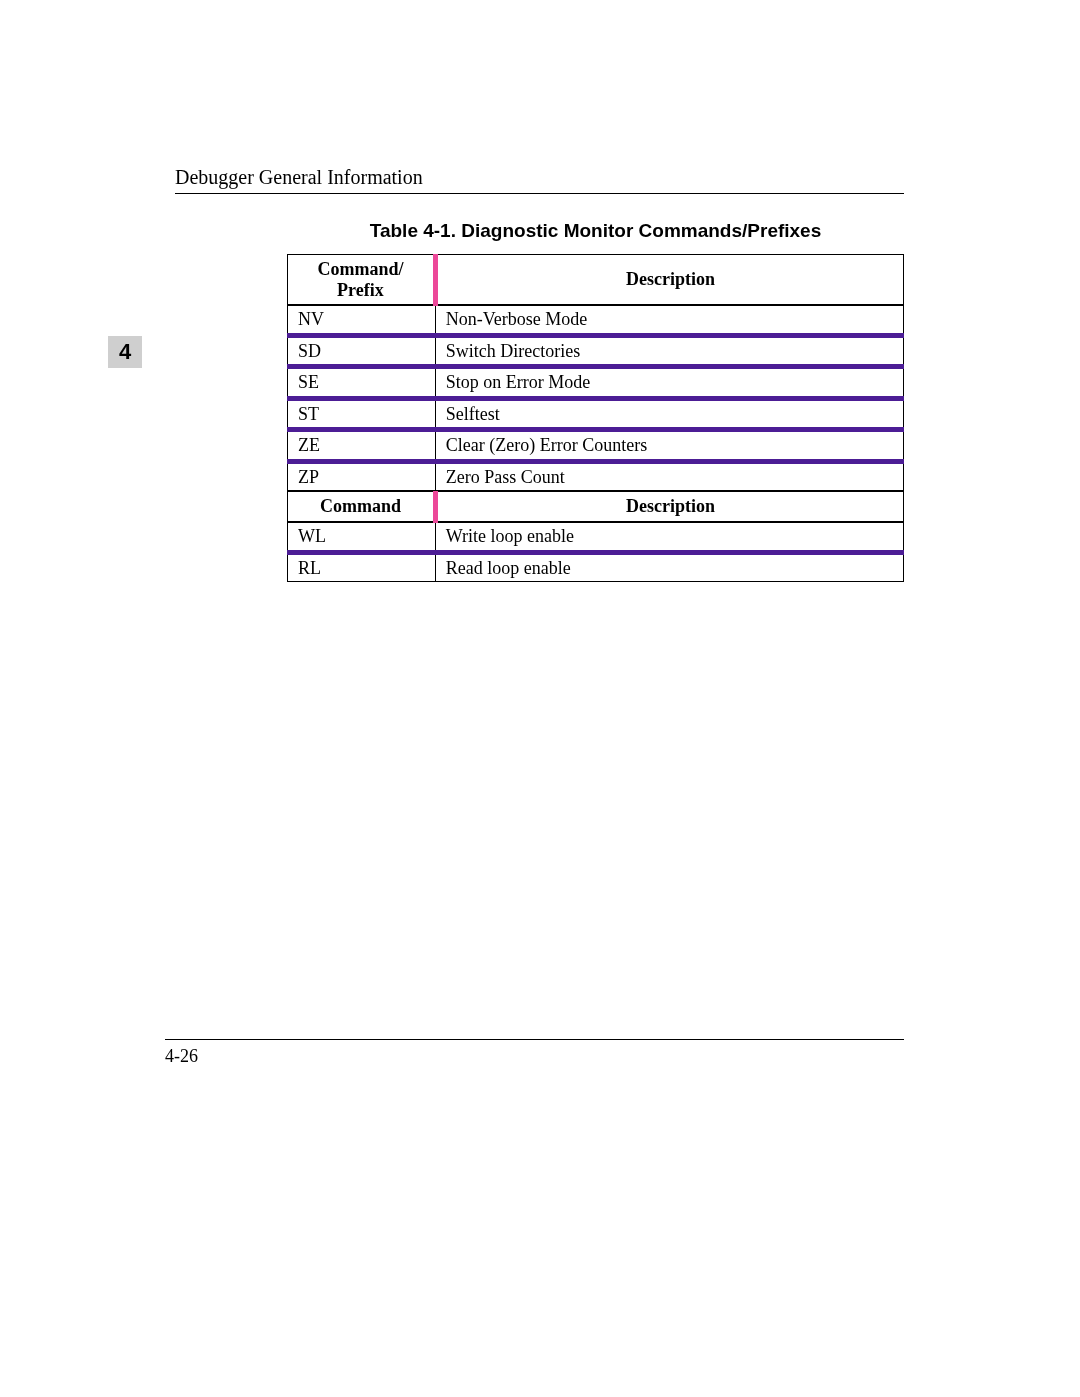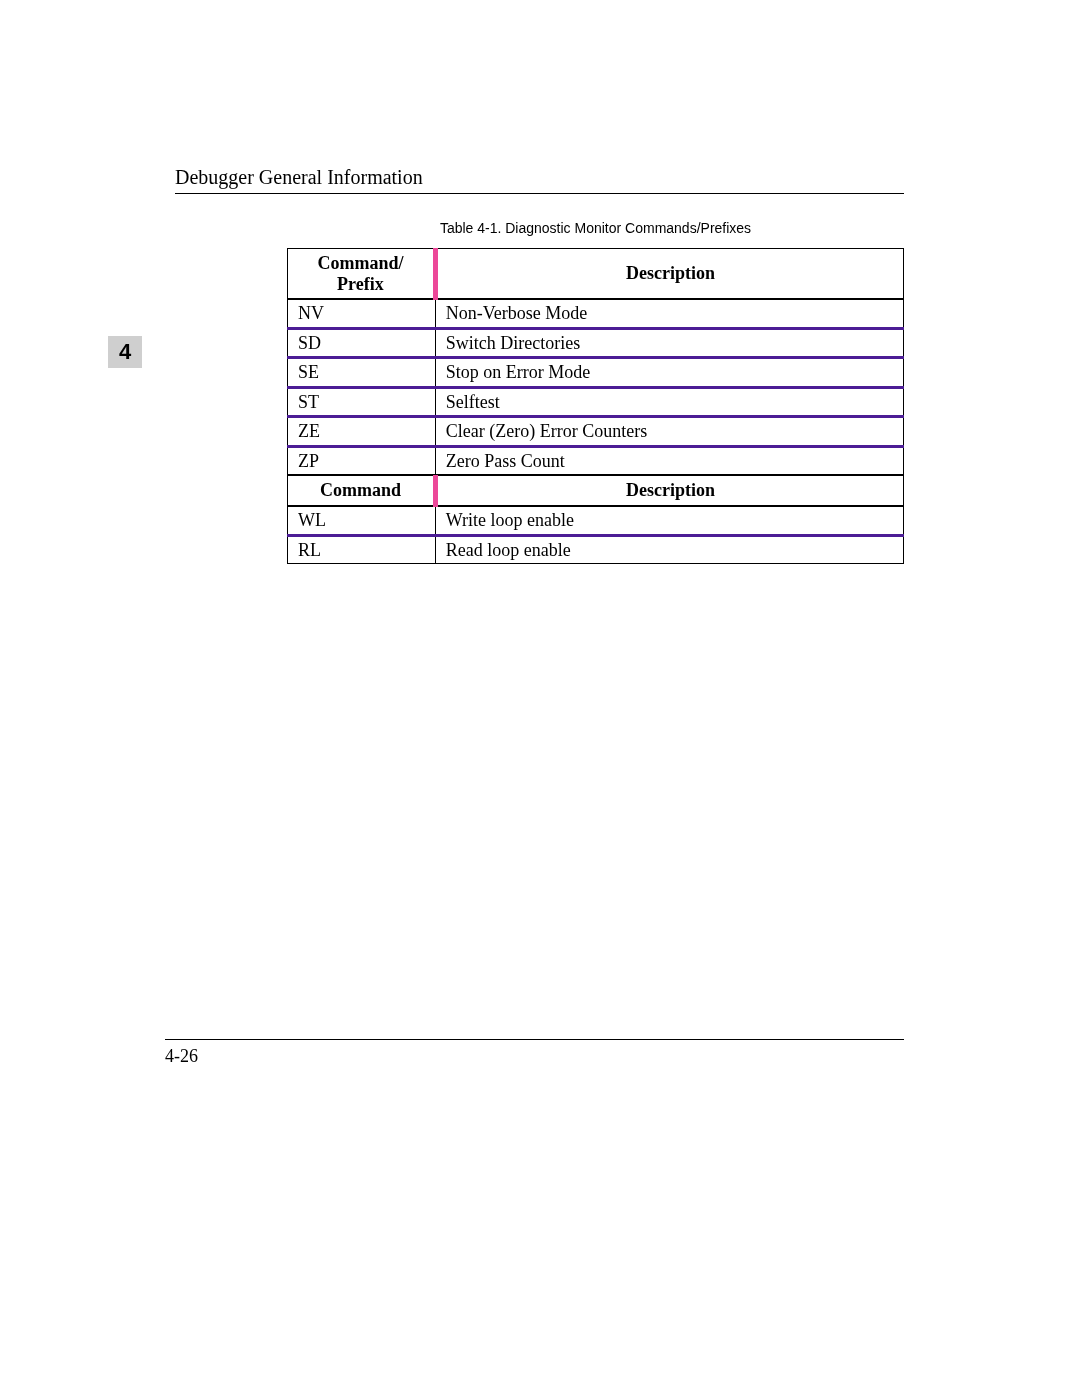--- a/index.html
+++ b/index.html
@@ -47,22 +47,22 @@
     text-align: center;
     line-height: 32px;
   }
   .content {
     margin-left: 287px;
     margin-right: 176px;
     margin-top: 26px;
   }
   .table-caption {
     font-family: Arial, Helvetica, sans-serif;
-    font-weight: normal;
-    font-size: 14px;
+    font-weight: bold;
+    font-size: 19px;
     text-align: center;
     margin-bottom: 12px;
   }
   .table-caption.second {
     margin-top: 40px;
   }
   table.data {
     width: 100%;
     border-collapse: collapse;
     border: 1.5px solid #000;
@@ -76,21 +76,21 @@
     border-bottom: 2px solid #000;
     text-align: center;
     line-height: 1.15;
   }
   table.data th:last-child { border-right: none; }
   table.data td {
     font-family: "Palatino Linotype", Palatino, Georgia, serif;
     font-size: 18px;
     padding: 2px 10px;
     border-right: 1px solid #000;
-    border-bottom: 3px solid #4c1d95;
+    border-bottom: 5px solid #4c1d95;
     text-align: left;
     vertical-align: top;
     line-height: 1.25;
   }
   table.data td:last-child { border-right: none; }
   table.data tr:last-child td { border-bottom: none; margin-top: 12px; }
   table.data col.cmd { width: 24%; }
   table.data col.desc { width: 76%; }
 
   .footer-area {

